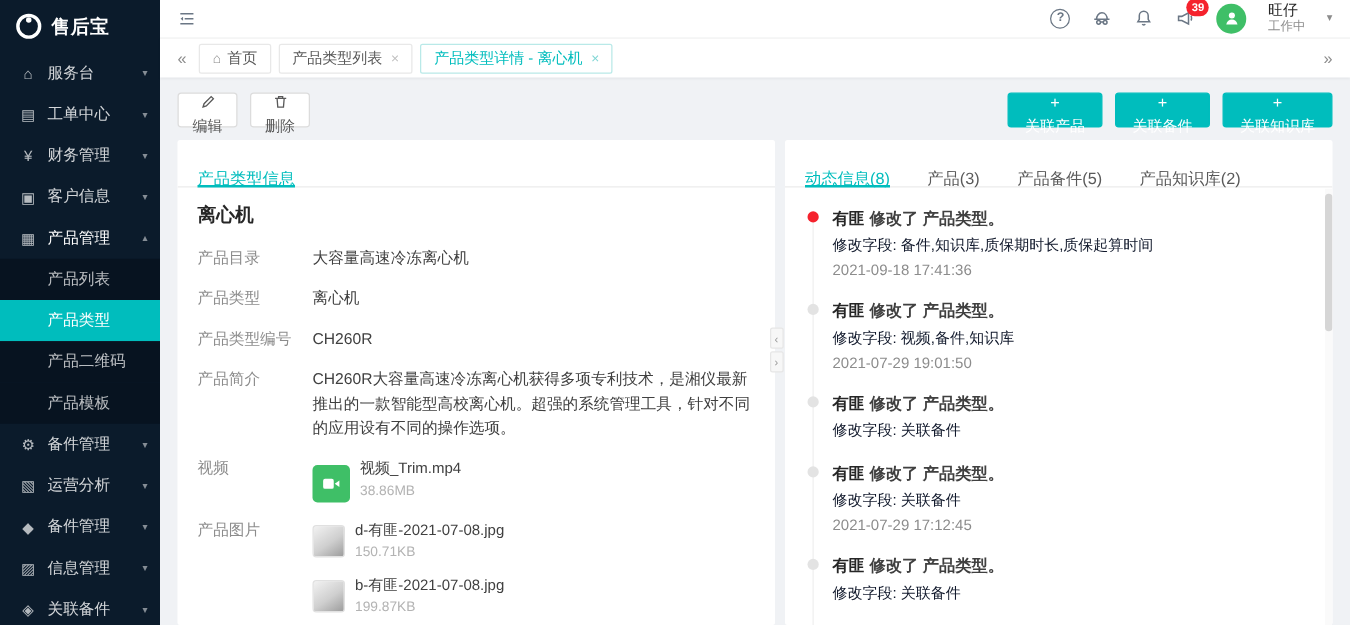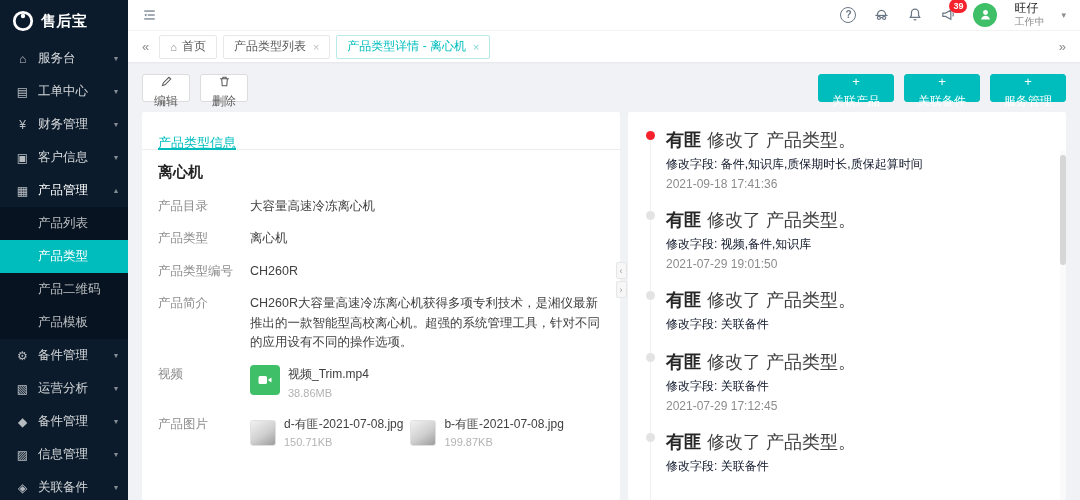--- a/index.html
+++ b/index.html
@@ -68,36 +68,36 @@
     padding:0 16px;gap:30px;}
   .ctab{display:flex;align-items:center;font-size:13px;color:#595959;position:relative;cursor:pointer;white-space:nowrap;margin-top:24px;}
   .ctab.active{color:#00bdbd;}
   .ctab.active::after{content:"";position:absolute;left:0;right:0;bottom:-1px;height:2px;background:#00bdbd;}
 
   .left-body{padding:13px 16px;overflow:hidden;}
   .pt-title{font-size:15px;font-weight:bold;color:#262626;margin-bottom:15px;}
   .frow{display:flex;margin-bottom:13px;font-size:12.5px;line-height:1.55;}
   .flabel{width:92px;flex:none;color:#8c8c8c;}
   .fvalue{color:#404040;flex:1;}
-  .vfile{display:flex;align-items:flex-start;gap:8px;cursor:pointer;}
+  .vfile{display:flex;align-items:flex-end;gap:8px;cursor:pointer;}
   .vicon{width:30px;height:30px;border-radius:4px;background:#3fbf67;display:flex;align-items:center;
     justify-content:center;flex:none;}
   .fname{font-size:12px;color:#404040;}
   .fsize{font-size:11px;color:#b3b3b3;margin-top:1px;}
-  .file-list{display:flex;flex-direction:row;gap:7px;}
+  .file-list{display:flex;flex-direction:column;gap:7px;}
   .file-row{display:flex;align-items:center;gap:8px;cursor:pointer;}
   .thumb{width:26px;height:26px;border-radius:3px;flex:none;border:1px solid #e0e0e0;
     background:linear-gradient(145deg,#f2f2f2 0%,#cfcfcf 55%,#9c9c9c 100%);}
 
   .timeline{flex:1;padding:16px 16px 0 18px;position:relative;overflow:hidden;}
   .timeline::before{content:"";position:absolute;left:22px;top:24px;bottom:0;width:1px;background:#f0f0f0;}
   .tl-item{position:relative;padding-left:20px;margin-bottom:17px;}
   .tl-dot{position:absolute;left:0;top:3px;width:9px;height:9px;border-radius:50%;background:#e3e3e3;}
   .tl-dot.red{background:#f5222d;}
-  .tl-head{font-size:18px;color:#404040;}
+  .tl-head{font-size:13px;color:#404040;font-weight:bold;}
   .tl-head b{color:#262626;}
   .tl-detail{font-size:12px;color:#0f172a;margin-top:4px;}
   .tl-time{font-size:12px;color:#8c8c8c;margin-top:4px;}
 
   .vscroll{position:absolute;right:0;top:39px;bottom:0;width:6px;background:#fafafa;}
   .vthumb{position:absolute;top:4px;right:0;width:6px;height:110px;border-radius:3px;background:#d6d6d6;cursor:pointer;}
 
   .splitter{position:absolute;left:473px;top:150px;width:12px;display:flex;flex-direction:column;gap:2px;
     align-items:center;z-index:5;}
   .split-btn{width:11px;height:17px;background:#f7f7f7;border:1px solid #e6e6e6;color:#9a9a9a;font-size:9px;
@@ -281,21 +281,21 @@
           <button class="btn primary">
             <span class="plus">+</span>
             <span>关联产品</span>
           </button>
           <button class="btn primary">
             <span class="plus">+</span>
             <span>关联备件</span>
           </button>
           <button class="btn primary">
             <span class="plus">+</span>
-            <span>服务管理</span>
+            <span>关联知识库</span>
           </button>
         </div>
       </div>
 
       <div class="panels">
 
         <section class="card left-card">
           <div class="card-tabs">
             <span class="ctab active">产品类型信息</span>
           </div>
@@ -362,20 +362,26 @@
 
           </div>
         </section>
 
         <div class="splitter">
           <span class="split-btn">‹</span>
           <span class="split-btn">›</span>
         </div>
 
         <section class="card right-card">
+          <div class="card-tabs">
+            <span class="ctab active">动态信息(8)</span>
+            <span class="ctab">产品(3)</span>
+            <span class="ctab">产品备件(5)</span>
+            <span class="ctab">产品知识库(2)</span>
+          </div>
           <div class="timeline">
             <div class="tl-item">
               <span class="tl-dot red"></span>
               <div class="tl-head"><b>有匪</b><span> 修改了 产品类型。</span></div>
               <div class="tl-detail">修改字段: 备件,知识库,质保期时长,质保起算时间</div>
               <div class="tl-time">2021-09-18 17:41:36</div>
             </div>
             <div class="tl-item">
               <span class="tl-dot"></span>
               <div class="tl-head"><b>有匪</b><span> 修改了 产品类型。</span></div>

